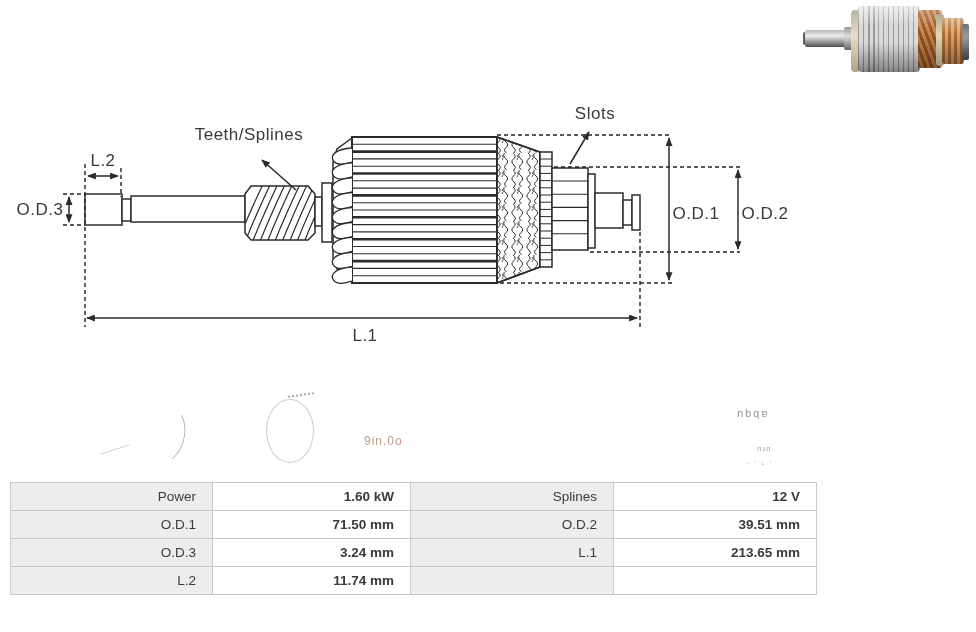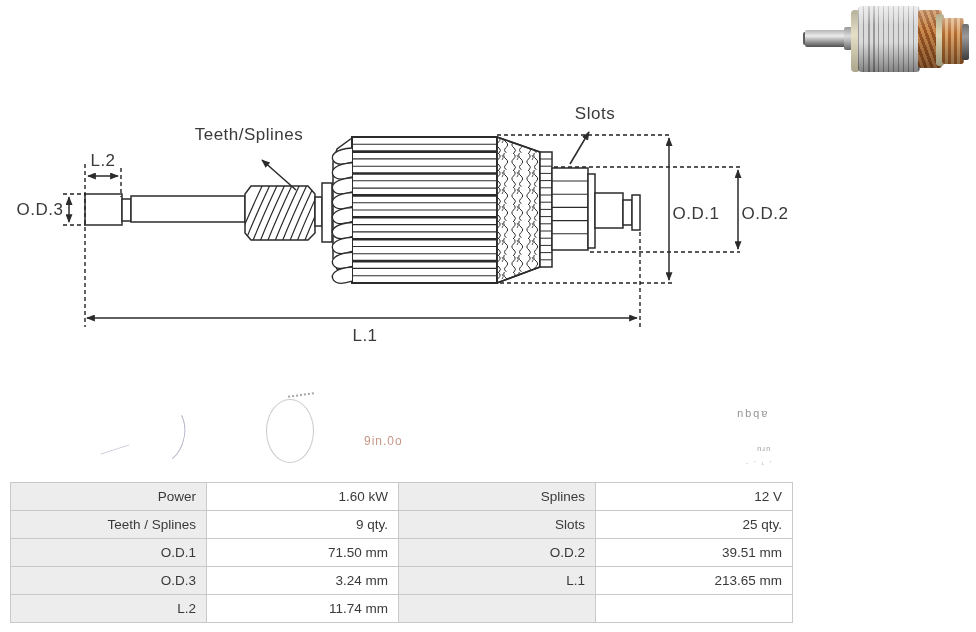--- a/index.html
+++ b/index.html
@@ -44,24 +44,24 @@
   .wm-dash1{left:100px;top:449px;width:30px;border-top:1.5px solid rgba(90,60,130,.3);transform:rotate(-18deg);}
   .wm-circle{left:266px;top:399px;width:46px;height:62px;border:1px solid rgba(80,80,80,.3);border-radius:50%;}
   .wm-dash2{left:288px;top:394px;width:26px;border-top:2px dotted rgba(60,60,60,.45);transform:rotate(-8deg);}
   .wm-t1{left:364px;top:434px;font-size:12px;color:rgba(150,60,30,.55);letter-spacing:1px;}
   .wm-t2{left:735px;top:409px;font-size:11px;color:rgba(55,55,55,.55);letter-spacing:2px;transform:rotate(180deg);}
   .wm-t3{left:756px;top:445px;font-size:8px;color:rgba(70,70,70,.5);letter-spacing:1px;transform:rotate(180deg);}
   .wm-t4{left:746px;top:460px;font-size:7px;color:rgba(80,80,80,.45);letter-spacing:2px;}
   
   .spec-table{position:absolute;left:10px;top:482px;border-collapse:collapse;
     table-layout:fixed;font-size:13.5px;color:#3a3a3a;}
-  .spec-table td{border:1px solid #c9c9c9;height:27px;padding:0 10px 0 4px;
+  .spec-table td{border:1px solid #c9c9c9;height:27px;padding:0 16px 0 4px;
     text-align:right;white-space:nowrap;overflow:hidden;}
   .spec-table td.lab{background:#ededed;}
-  .spec-table td.val{background:#ffffff;}
+  .spec-table td.val{background:#ffffff;font-weight:bold;}
   .c0{width:181px}.c1{width:177px}.c2{width:182px}.c3{width:182px}
 </style>
 </head>
 <body>
 
 <svg class="diagram-svg" width="976" height="480" viewBox="0 0 976 480">
   <defs>
     <marker id="ah" viewBox="0 0 10 8" refX="9" refY="4" markerWidth="9" markerHeight="7" orient="auto" markerUnits="userSpaceOnUse">
       <path d="M0,0 L10,4 L0,8 z" fill="#2b2b2b"></path>
     </marker>
@@ -225,26 +225,20 @@
 
 <table class="spec-table">
   <tbody>
     <tr>
       <td class="lab c0">Power</td>
       <td class="val c1">1.60 kW</td>
       <td class="lab c2">Splines</td>
       <td class="val c3">12 V</td>
     </tr>
     <tr>
-      <td class="lab c0">Teeth / Splines</td>
-      <td class="val c1">9 qty.</td>
-      <td class="lab c2">Slots</td>
-      <td class="val c3">25 qty.</td>
-    </tr>
-    <tr>
       <td class="lab c0">O.D.1</td>
       <td class="val c1">71.50 mm</td>
       <td class="lab c2">O.D.2</td>
       <td class="val c3">39.51 mm</td>
     </tr>
     <tr>
       <td class="lab c0">O.D.3</td>
       <td class="val c1">3.24 mm</td>
       <td class="lab c2">L.1</td>
       <td class="val c3">213.65 mm</td>

